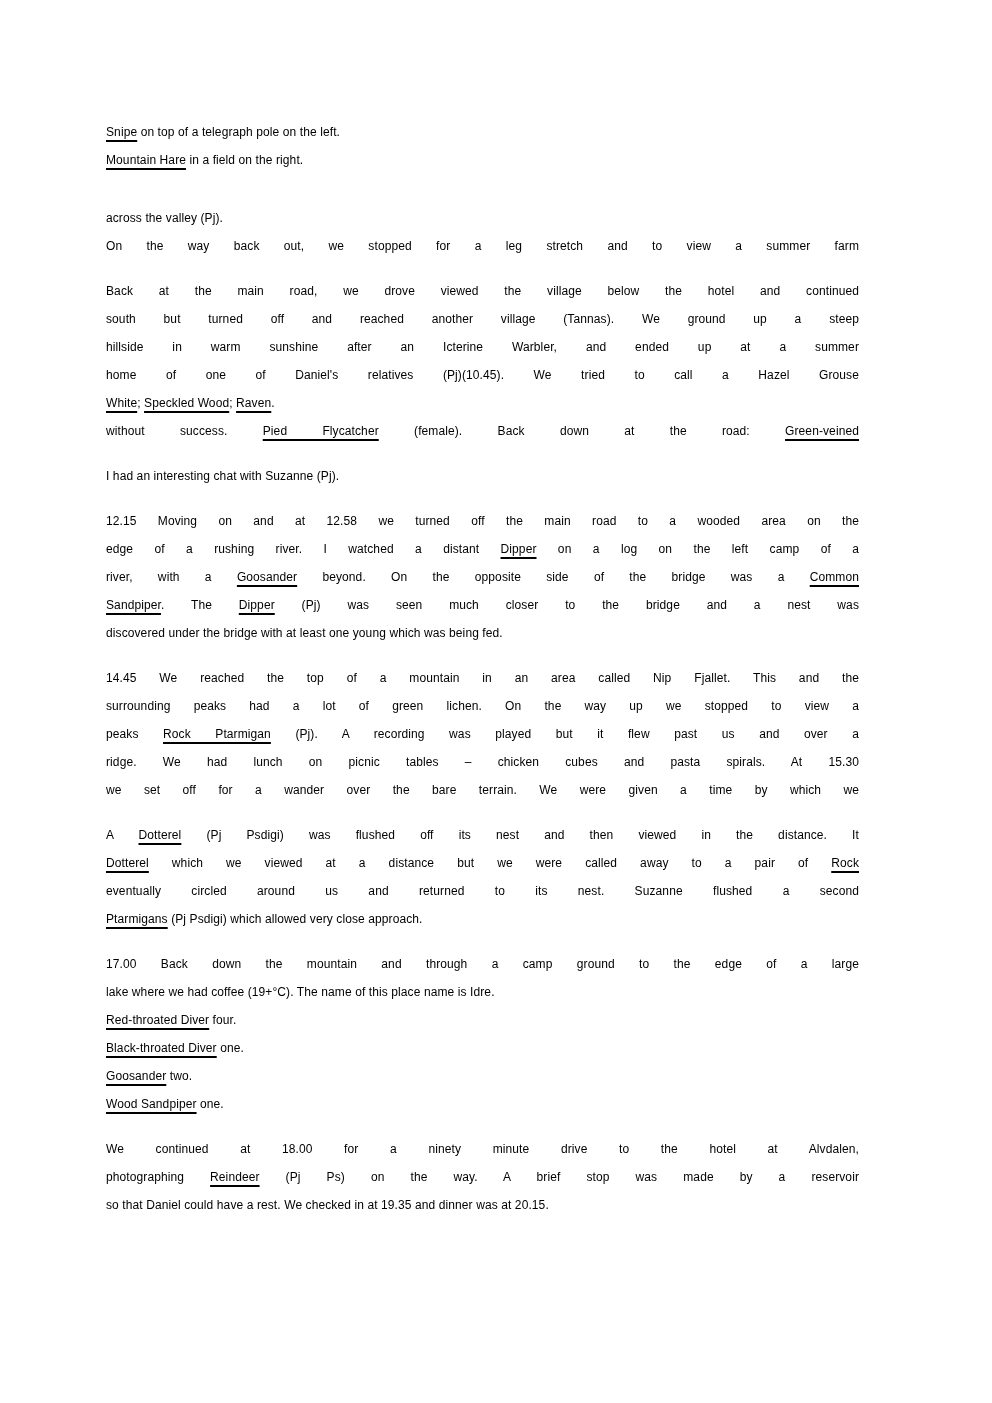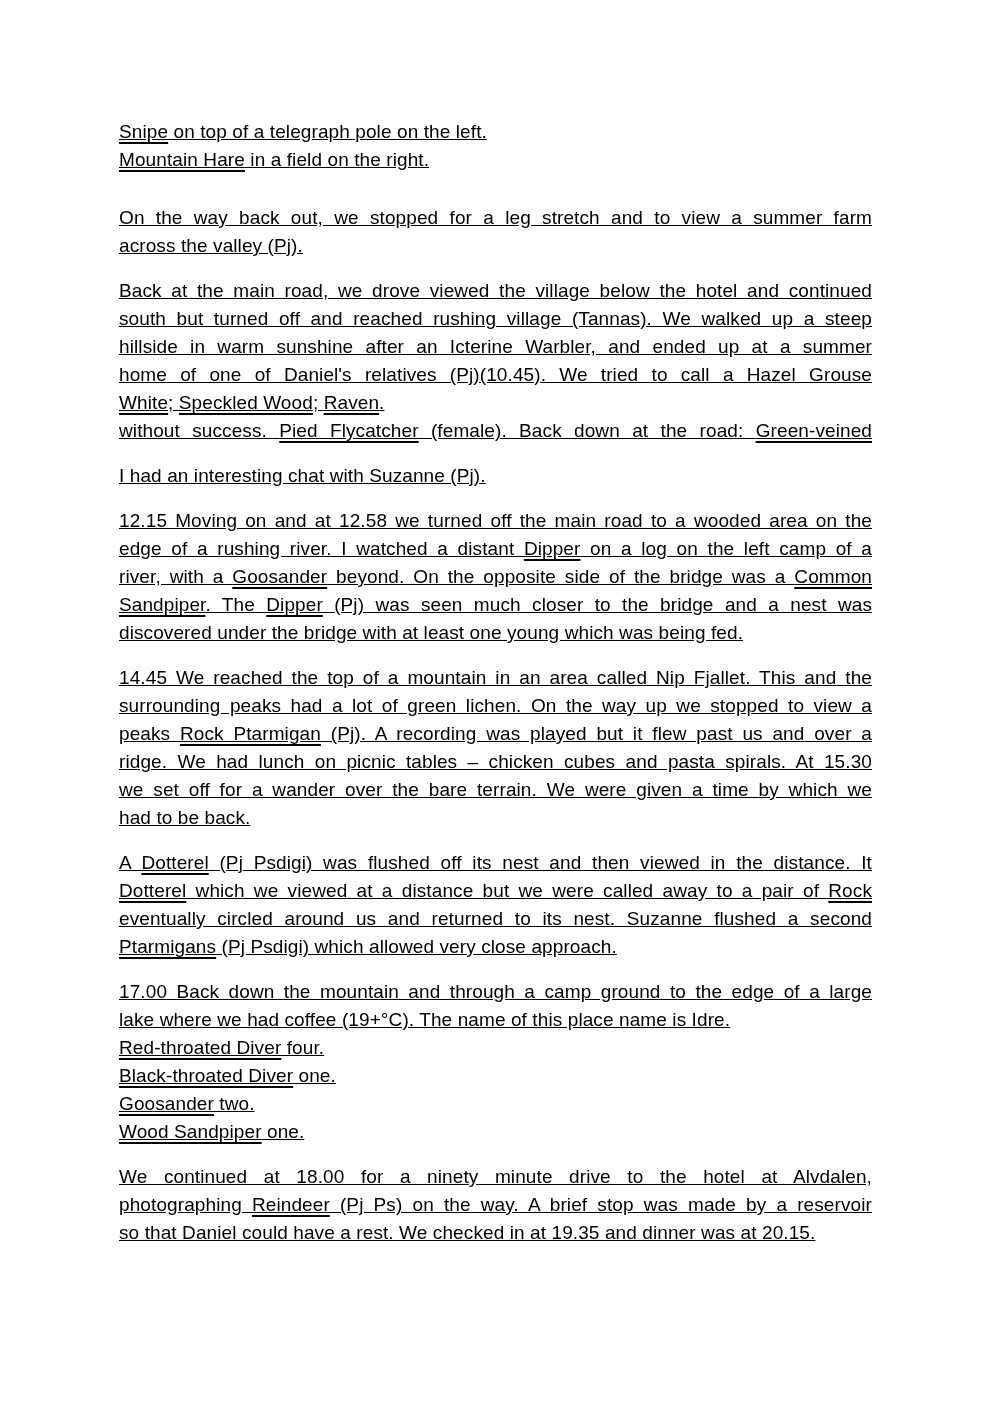--- a/index.html
+++ b/index.html
@@ -10,27 +10,26 @@
   body {
     width: 992px;
     height: 1403px;
     position: relative;
     font-family: "Liberation Sans", sans-serif;
     color: #000000;
     overflow: hidden;
   }
   .doc {
     position: absolute;
-    left: 119px;
+    left: 106px;
     top: 118px;
     width: 753px;
-    font-size: 19px;
+    font-size: 12px;
     line-height: 28px;
     letter-spacing: 0.1px;
-    text-decoration: underline;
   }
   .para {
     margin: 0 0 17px 0;
   }
   .para.gap-after {
     margin-bottom: 30px;
   }
   .line {
     text-align: left;
     min-height: 28px;
@@ -47,26 +46,26 @@
 </style>
 </head>
 <body style="background: rgb(255, 255, 255); color: rgb(0, 0, 0);">
 
 <div class="doc">
     <div class="para gap-after">
       <div class="line"><span class="u">Snipe</span><span> on top of a telegraph pole on the left.</span></div>
       <div class="line"><span class="u">Mountain Hare</span><span> in a field on the right.</span></div>
     </div>
     <div class="para">
+      <div class="line"><span>across the valley (Pj).</span></div>
       <div class="line j"><span>On the way back out, we stopped for a leg stretch and to view a summer farm</span></div>
-      <div class="line"><span>across the valley (Pj).</span></div>
     </div>
     <div class="para">
       <div class="line j"><span>Back at the main road, we drove viewed the village below the hotel and continued</span></div>
-      <div class="line j"><span>south but turned off and reached rushing village (Tannas). We walked up a steep</span></div>
+      <div class="line j"><span>south but turned off and reached another village (Tannas). We ground up a steep</span></div>
       <div class="line j"><span>hillside in warm sunshine after an Icterine Warbler, and ended up at a summer</span></div>
       <div class="line j"><span>home of one of Daniel's relatives (Pj)(10.45). We tried to call a Hazel Grouse</span></div>
       <div class="line"><span class="u">White</span><span>; </span><span class="u">Speckled Wood</span><span>; </span><span class="u">Raven</span><span>.</span></div>
       <div class="line j"><span>without success. </span><span class="u">Pied Flycatcher</span><span> (female). Back down at the road: </span><span class="u">Green-veined</span></div>
     </div>
     <div class="para">
       <div class="line"><span>I had an interesting chat with Suzanne (Pj).</span></div>
     </div>
     <div class="para">
       <div class="line j"><span>12.15 Moving on and at 12.58 we turned off the main road to a wooded area on the</span></div>
@@ -74,21 +73,20 @@
       <div class="line j"><span>river, with a </span><span class="u">Goosander</span><span> beyond. On the opposite side of the bridge was a </span><span class="u">Common</span></div>
       <div class="line j"><span class="u">Sandpiper</span><span>. The </span><span class="u">Dipper</span><span> (Pj) was seen much closer to the bridge and a nest was</span></div>
       <div class="line"><span>discovered under the bridge with at least one young which was being fed.</span></div>
     </div>
     <div class="para">
       <div class="line j"><span>14.45 We reached the top of a mountain in an area called Nip Fjallet. This and the</span></div>
       <div class="line j"><span>surrounding peaks had a lot of green lichen. On the way up we stopped to view a</span></div>
       <div class="line j"><span>peaks </span><span class="u">Rock Ptarmigan</span><span> (Pj). A recording was played but it flew past us and over a</span></div>
       <div class="line j"><span>ridge. We had lunch on picnic tables – chicken cubes and pasta spirals. At 15.30</span></div>
       <div class="line j"><span>we set off for a wander over the bare terrain. We were given a time by which we</span></div>
-      <div class="line"><span>had to be back.</span></div>
     </div>
     <div class="para">
       <div class="line j"><span>A </span><span class="u">Dotterel</span><span> (Pj Psdigi) was flushed off its nest and then viewed in the distance. It</span></div>
       <div class="line j"><span class="u">Dotterel</span><span> which we viewed at a distance but we were called away to a pair of </span><span class="u">Rock</span></div>
       <div class="line j"><span>eventually circled around us and returned to its nest. Suzanne flushed a second</span></div>
       <div class="line"><span class="u">Ptarmigans</span><span> (Pj Psdigi) which allowed very close approach.</span></div>
     </div>
     <div class="para">
       <div class="line j"><span>17.00 Back down the mountain and through a camp ground to the edge of a large</span></div>
       <div class="line"><span>lake where we had coffee (19+°C). The name of this place name is Idre.</span></div>

